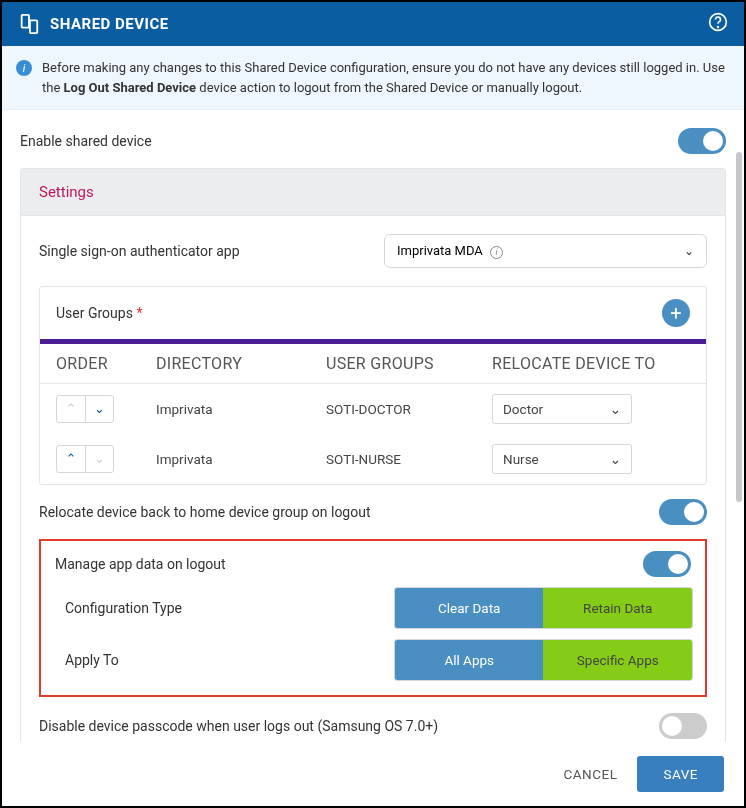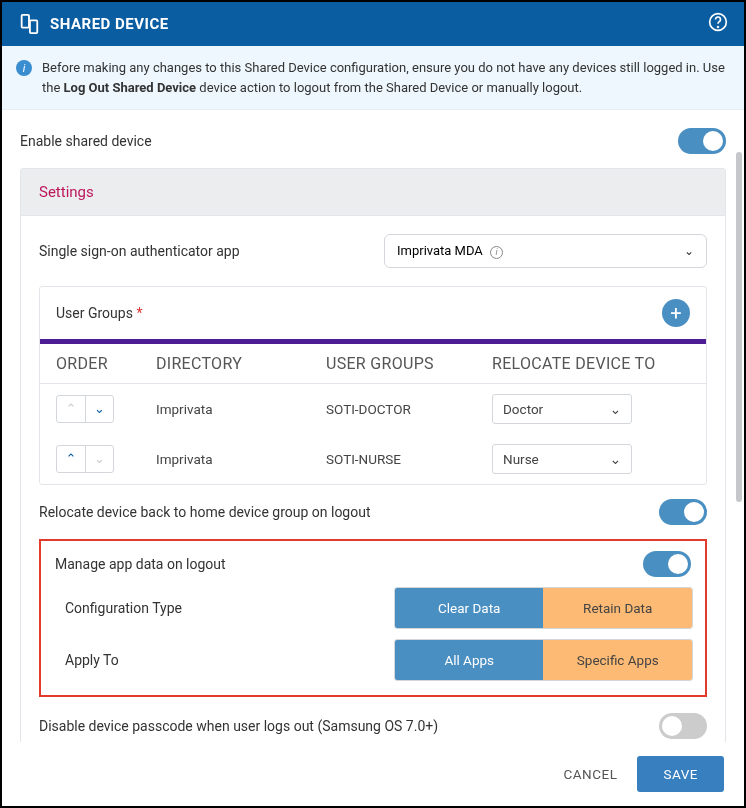--- a/index.html
+++ b/index.html
@@ -40,21 +40,21 @@
   .order-ctrl { display: inline-flex; border: 1px solid #d3d7db; border-radius: 3px; overflow: hidden; }
   .order-ctrl span { width: 28px; height: 26px; display: flex; align-items: center; justify-content: center; font-size: 13px; cursor: pointer; color: #0b5da2; }
   .order-ctrl span + span { border-left: 1px solid #d3d7db; }
   .order-ctrl span.dis { color: #ccc; }
   .tbl-row { font-size: 13.5px; color: #444; }
   .reloc-select { border: 1px solid #d3d7db; border-radius: 3px; padding: 6px 10px; display: flex; align-items: center; justify-content: space-between; width: 140px; cursor: pointer; background: #fff; }
   .highlight-box { border: 2px solid #e23b2b; padding: 10px 12px 14px 12px; margin: 0 0 16px 0; }
   .seg-row { display: flex; align-items: center; margin-top: 10px; padding-left: 12px; }
   .seg-label { width: 330px; font-size: 14px; color: #333; }
   .segmented { display: flex; border: 1px solid #d3d7db; border-radius: 3px; overflow: hidden; width: 300px; align-items: flex-end; }
-  .segmented .opt { flex: 1; text-align: center; padding: 12px 0; font-size: 13.5px; cursor: pointer; background: #fdba74; color: #444; }
+  .segmented .opt { flex: 1; text-align: center; padding: 12px 0; font-size: 13.5px; cursor: pointer; background: #84cc16; color: #444; }
   .segmented .opt.active { background: #4a8fc2; color: #fff; }
   .inner-row { display: flex; align-items: center; justify-content: space-between; padding: 0 2px; text-align: right; }
   .footer { display: flex; justify-content: flex-end; align-items: center; padding: 14px 20px; gap: 20px; position: absolute; bottom: 0; right: 0; left: 0; background: #fff; }
   .cancel-btn { font-size: 13.5px; color: #555; letter-spacing: 0.5px; cursor: pointer; }
   .save-btn { background: #387fbf; color: #fff; padding: 10px 26px; border-radius: 3px; font-size: 13.5px; letter-spacing: 0.5px; cursor: pointer; }
   .info-circle-inline { display: inline-flex; width: 13px; height: 13px; border: 1px solid #888; border-radius: 50%; align-items: center; justify-content: center; font-size: 9px; font-style: italic; color: #888; margin-left: 4px; }
   .scrollbar-thumb { position: absolute; right: 2px; top: 150px; width: 6px; height: 350px; background: #c5c7ca; border-radius: 3px; }
 </style>
 </head>
 <body>

